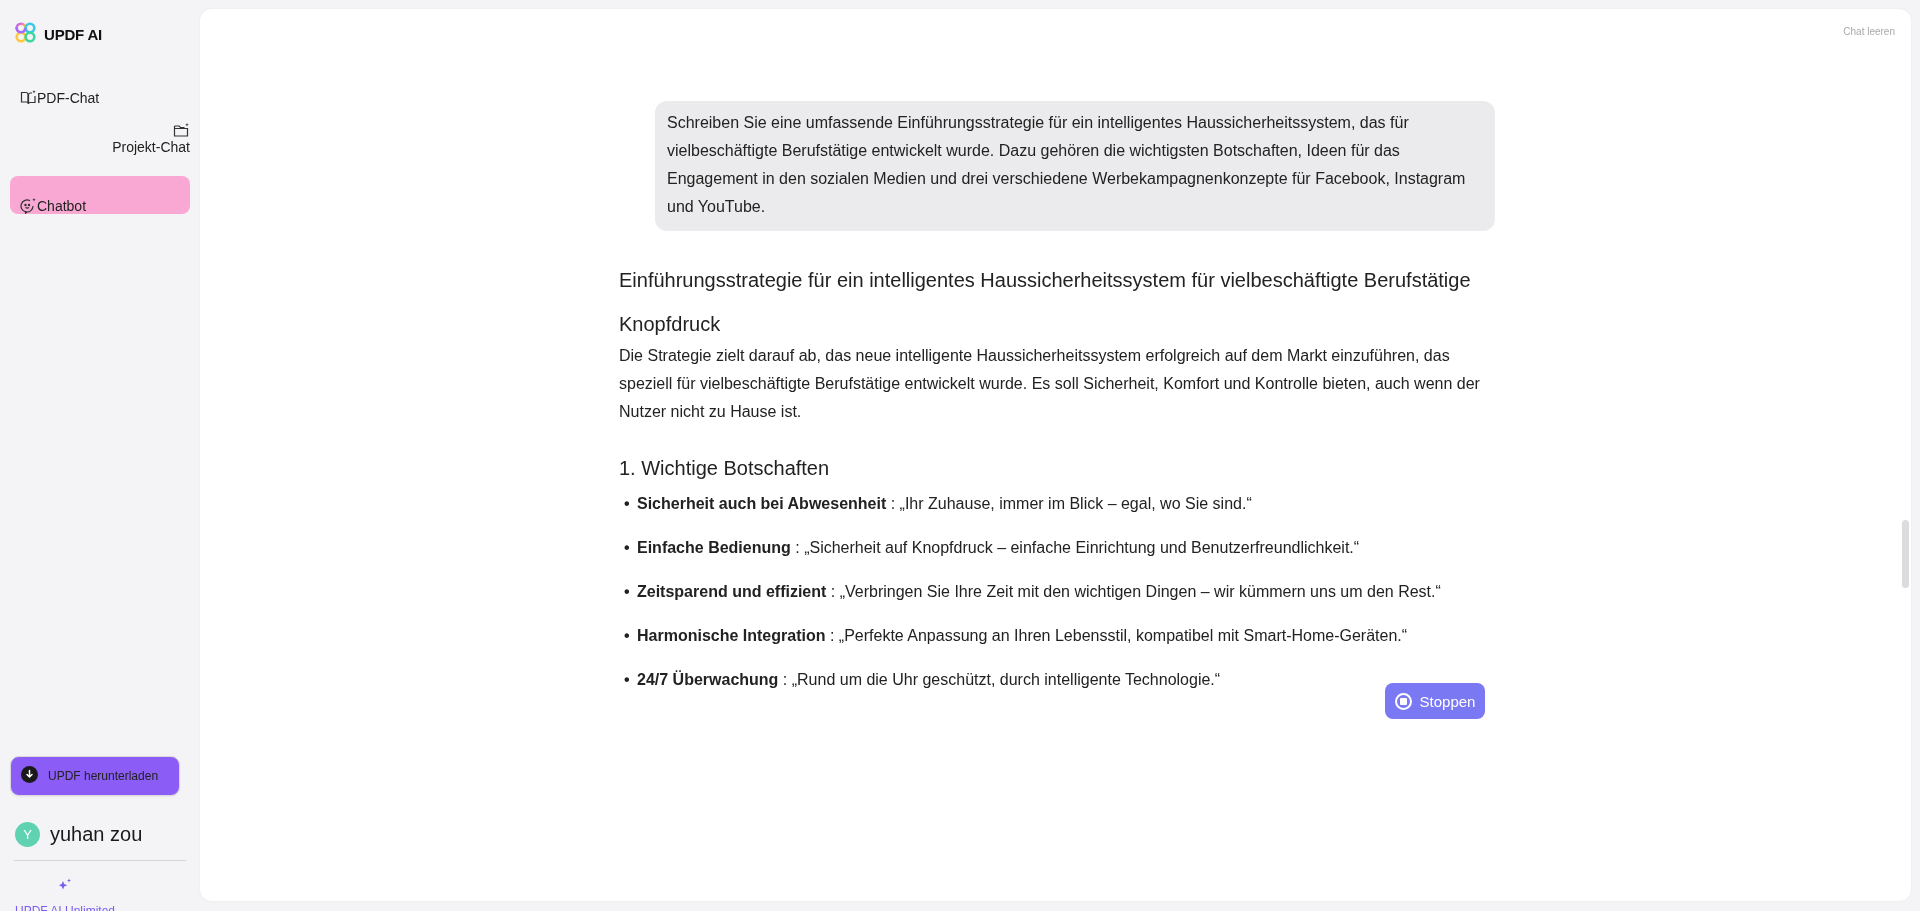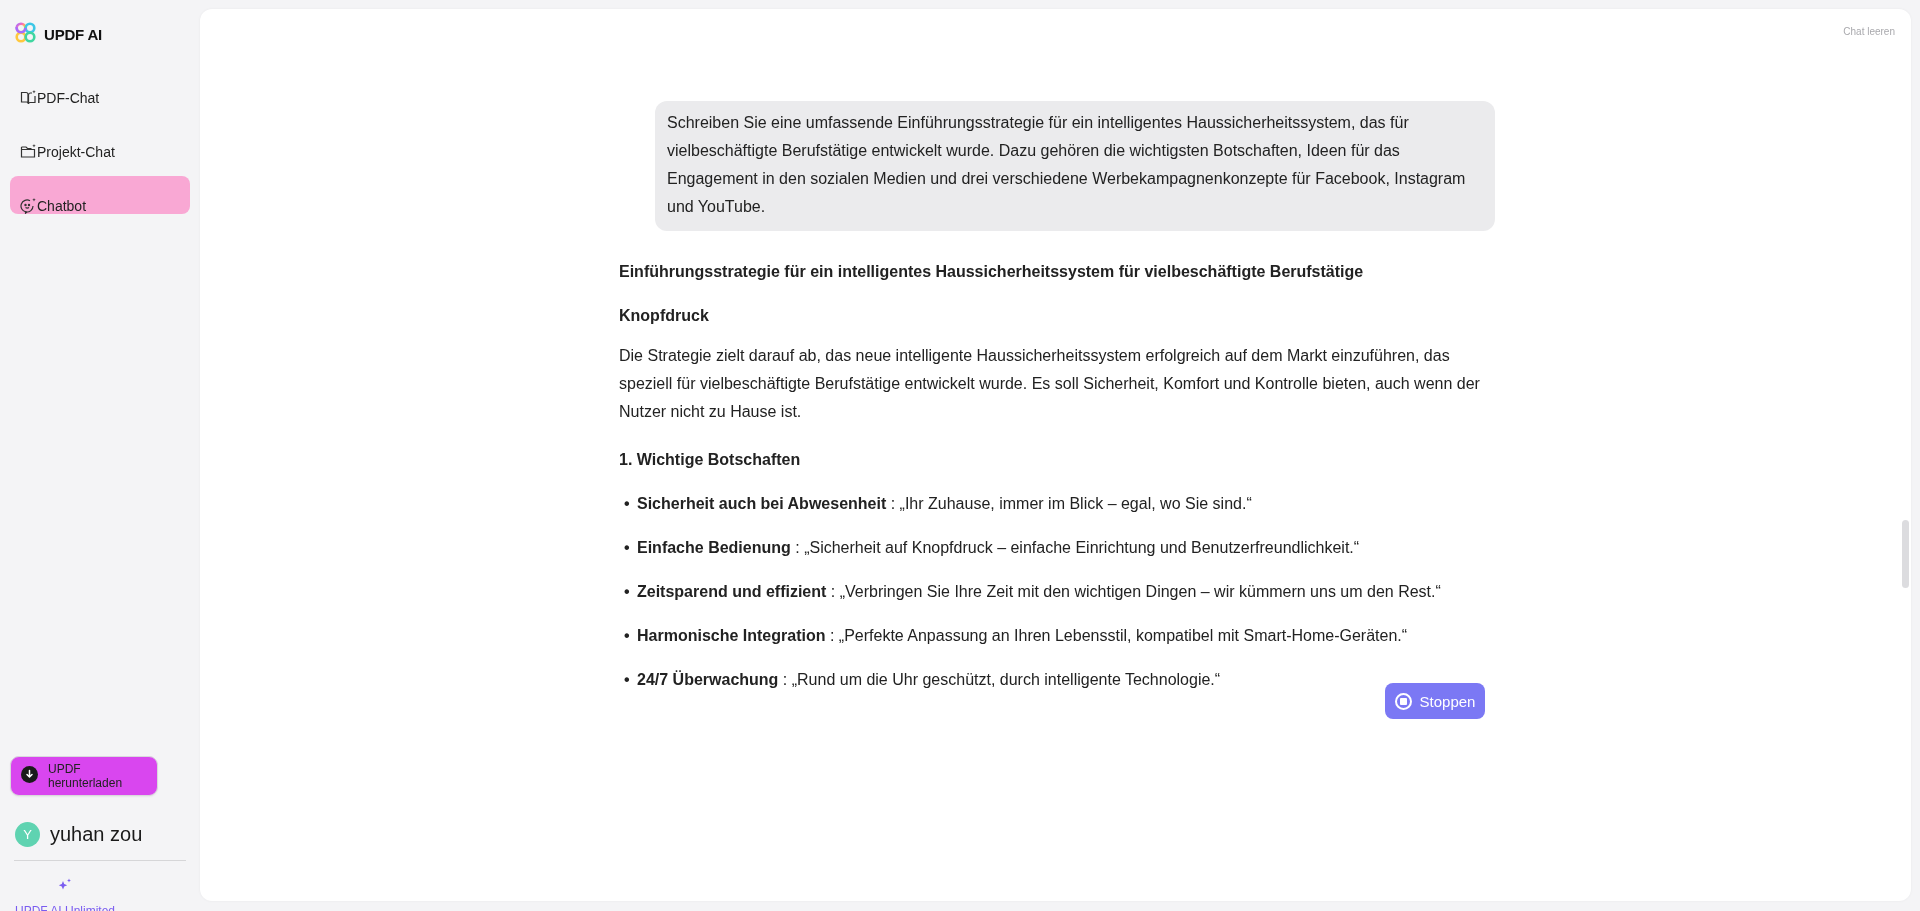--- a/index.html
+++ b/index.html
@@ -22,22 +22,22 @@
     .brand-name { font-size: 15px; font-weight: 700; color: #111; letter-spacing: -0.2px; }
     .nav-item {
       position: absolute; left: 10px; width: 180px; height: 38px;
       border-radius: 8px; display: flex; align-items: flex-end; padding-left: 10px; 
       cursor: pointer;
     }
     .nav-item.active { background: #f9a8d4; }
     .nav-item .label { font-size: 14px; color: #222; }
     .nav-icon { width: 17px; height: 17px; display: inline-flex; }
     .download-btn {
-      position: absolute; left: 10px; top: 756px; width: 148px; height: 40px;
-      border: 1px solid #d9d9dc; border-radius: 9px; background: #d946ef;
+      position: absolute; left: 10px; top: 756px; width: 170px; height: 40px;
+      border: 1px solid #d9d9dc; border-radius: 9px; background: #8b5cf6;
       display: flex; align-items: center; padding-left: 10px; gap: 10px;
       box-shadow: 0 1px 2px rgba(0,0,0,0.06);
       cursor: pointer;
     }
     .download-btn .label { font-size: 12px; color: #222; }
     .user-row {
       position: absolute; left: 15px; top: 822px; display: flex; align-items: center; gap: 10px;
     }
     .avatar {
       width: 25px; height: 25px; border-radius: 50%; background: #5fd3b1; color: #fff;
@@ -65,21 +65,21 @@
     }
     .user-bubble {
       position: absolute; left: 455px; top: 92px; width: 840px;
       background: #ebebed; border-radius: 12px; padding: 8px 24px 10px 12px;
       font-size: 16px; line-height: 28px; color: #222;
     }
     .answer {
       position: absolute; left: 419px; top: 250px; width: 880px;
       font-size: 16px; color: #222;
     }
-    .answer .h { font-weight: 700; font-size: 16px; line-height: 20px; position: absolute; left: 0; white-space: nowrap; }
+    .answer .h { font-weight: 400; font-size: 20px; line-height: 20px; position: absolute; left: 0; white-space: nowrap; margin-top: 8px; }
     .answer .p { position: absolute; left: 0; width: 880px; line-height: 28px; }
     .answer .li { position: absolute; left: 5px; white-space: nowrap; line-height: 20px; }
     .answer .li .bullet { display: inline-block; width: 13px; font-weight: 700; }
     .answer .li b { font-weight: 700; }
 
     .stop-btn {
       position: absolute; left: 1185px; top: 674px; width: 100px; height: 36px;
       background: #7b78f4; border-radius: 8px; color: #fff;
       display: flex; align-items: center; justify-content: center; gap: 8px;
       font-size: 15px; cursor: pointer;
@@ -127,21 +127,21 @@
     <span class="nav-icon">
       <svg width="17" height="17" viewBox="0 0 17 17" fill="none" stroke="#333" stroke-width="1.2">
         <path d="M1.5 3.5 h4.5 a2 2 0 0 1 2 2 v9 a1.5 1.5 0 0 0 -1.5 -1.5 h-5 z"></path>
         <path d="M15 7 v6.5 h-5 a1.5 1.5 0 0 0 -1.5 1.5 v-9 a2 2 0 0 1 2 -2 h1.5"></path>
         <path d="M14 1 l0.5 1.2 1.2 0.5 -1.2 0.5 -0.5 1.2 -0.5 -1.2 -1.2 -0.5 1.2 -0.5z" fill="#333" stroke="none"></path>
       </svg>
     </span>
     <span class="label">PDF-Chat</span>
   </div>
 
-  <div class="nav-item" style="top:122px;">
+  <div class="nav-item" style="top:122px;flex-direction:column;">
     <span class="nav-icon">
       <svg width="17" height="17" viewBox="0 0 17 17" fill="none" stroke="#333" stroke-width="1.2">
         <path d="M1.5 4 h4.5 l1.5 1.5 h4 M1.5 4 v10 h13 v-7.5 h-13"></path>
         <path d="M14 1 l0.5 1.2 1.2 0.5 -1.2 0.5 -0.5 1.2 -0.5 -1.2 -1.2 -0.5 1.2 -0.5z" fill="#333" stroke="none"></path>
       </svg>
     </span>
     <span class="label">Projekt-Chat</span>
   </div>
 
   <div class="nav-item active" style="top:176px;">

